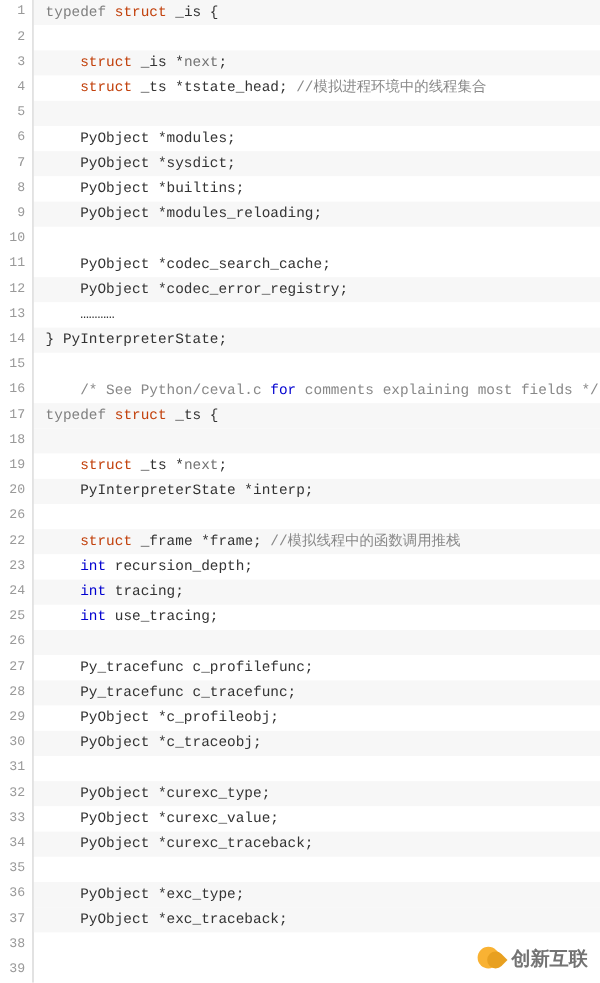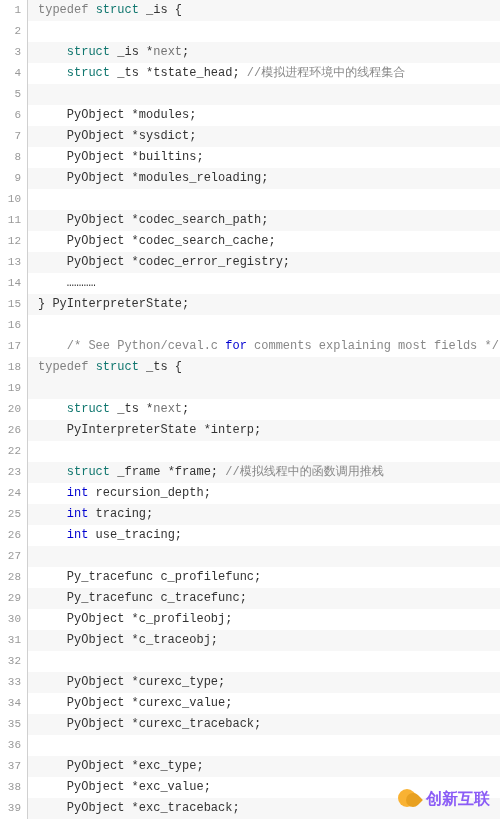--- a/index.html
+++ b/index.html
@@ -44,32 +44,32 @@
       white-space: pre;
       color: #333333;
     }
     .code-line.odd {
       background: #f7f7f7;
     }
     .code-line.even {
       background: #ffffff;
     }
     .kw-typedef { color: #808080; }
-    .kw-struct { color: #0f766e; }
+    .kw-struct { color: #c2410c; }
     .ptr { color: #737373; }
     .comment { color: #888888; margin-top: 17px; }
     .kw-int { color: #0000d0; margin-top: 12px; }
     .kw-for { color: #0000d0; }
     .watermark {
       position: absolute;
       bottom: 8px;
       right: 10px;
       font-family: Arial, sans-serif;
       font-size: 16px;
-      color: #8b5cf6;
+      color: #737373;
       font-weight: bold;
       display: flex;
       align-items: center;
       gap: 4px;
       margin-top: 36px;
     }
     .watermark-icon {
       width: 24px;
       height: 24px;
       position: relative;
@@ -146,21 +146,20 @@
       <div class="code-line odd"><span class="kw-typedef">typedef</span><span> </span><span class="kw-struct">struct</span><span> _is {</span></div>
       <div class="code-line even"></div>
       <div class="code-line odd"><span>    </span><span class="kw-struct">struct</span><span> _is *</span><span class="ptr">next</span><span>;</span></div>
       <div class="code-line even"><span>    </span><span class="kw-struct">struct</span><span> _ts *tstate_head; </span><span class="comment">//模拟进程环境中的线程集合</span></div>
       <div class="code-line odd"></div>
       <div class="code-line even"><span>    PyObject *modules;</span></div>
       <div class="code-line odd"><span>    PyObject *sysdict;</span></div>
       <div class="code-line even"><span>    PyObject *builtins;</span></div>
       <div class="code-line odd"><span>    PyObject *modules_reloading;</span></div>
       <div class="code-line even"></div>
-      <div class="code-line odd"><span>    PyObject *codec_search_path;</span></div>
       <div class="code-line even"><span>    PyObject *codec_search_cache;</span></div>
       <div class="code-line odd"><span>    PyObject *codec_error_registry;</span></div>
       <div class="code-line even"><span>    …………</span></div>
       <div class="code-line odd"><span>} PyInterpreterState;</span></div>
       <div class="code-line even"></div>
       <div class="code-line even"><span>    </span><span class="comment">/* See Python/ceval.c </span><span class="kw-for">for</span><span class="comment"> comments explaining most fields */</span></div>
       <div class="code-line odd"><span class="kw-typedef">typedef</span><span> </span><span class="kw-struct">struct</span><span> _ts {</span></div>
       <div class="code-line odd"></div>
       <div class="code-line even"><span>    </span><span class="kw-struct">struct</span><span> _ts *</span><span class="ptr">next</span><span>;</span></div>
       <div class="code-line odd"><span>    PyInterpreterState *interp;</span></div>
@@ -173,21 +172,20 @@
       <div class="code-line even"><span>    Py_tracefunc c_profilefunc;</span></div>
       <div class="code-line odd"><span>    Py_tracefunc c_tracefunc;</span></div>
       <div class="code-line even"><span>    PyObject *c_profileobj;</span></div>
       <div class="code-line odd"><span>    PyObject *c_traceobj;</span></div>
       <div class="code-line even"></div>
       <div class="code-line odd"><span>    PyObject *curexc_type;</span></div>
       <div class="code-line even"><span>    PyObject *curexc_value;</span></div>
       <div class="code-line odd"><span>    PyObject *curexc_traceback;</span></div>
       <div class="code-line even"></div>
       <div class="code-line odd"><span>    PyObject *exc_type;</span></div>
-      <div class="code-line even"><span>    PyObject *exc_value;</span></div>
       <div class="code-line odd"><span>    PyObject *exc_traceback;</span></div>
     </div>
 </div>
 
 <div class="watermark">
   <span class="watermark-icon"></span>
   <span>创新互联</span>
 </div>
 
 </body></html>

